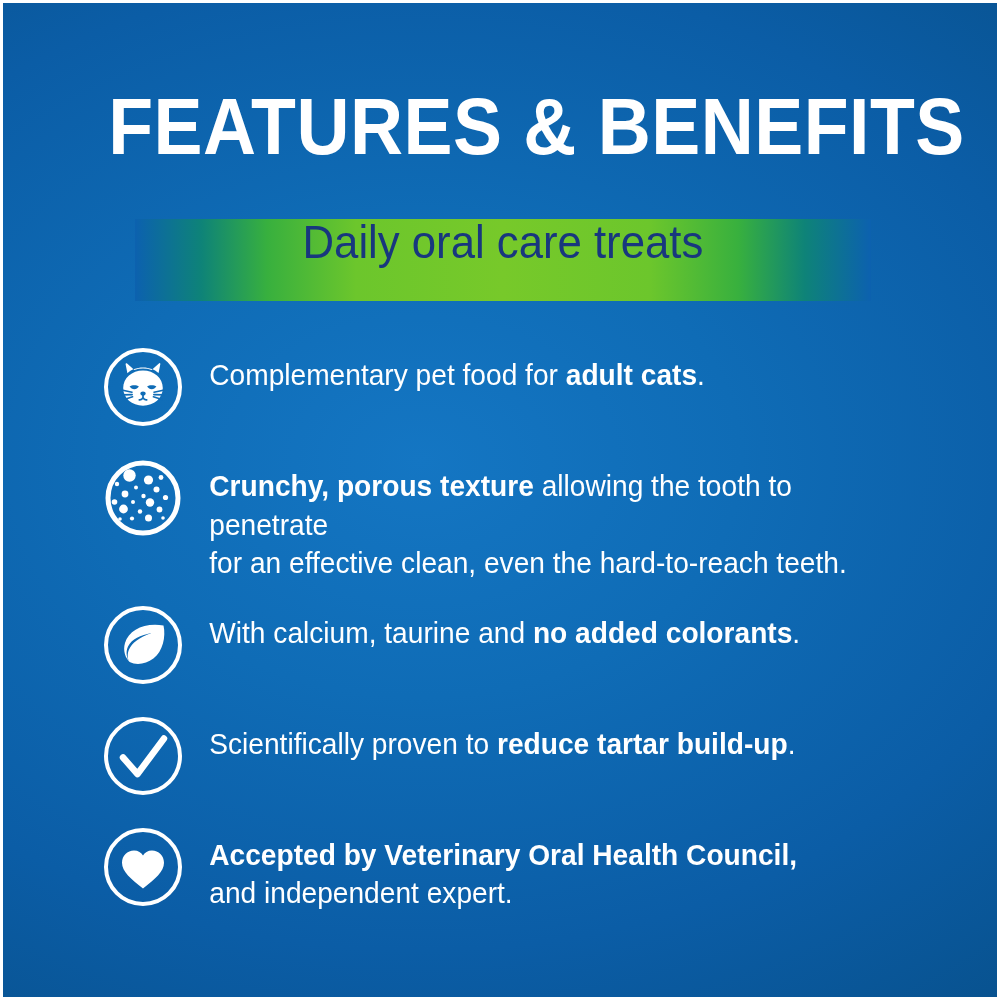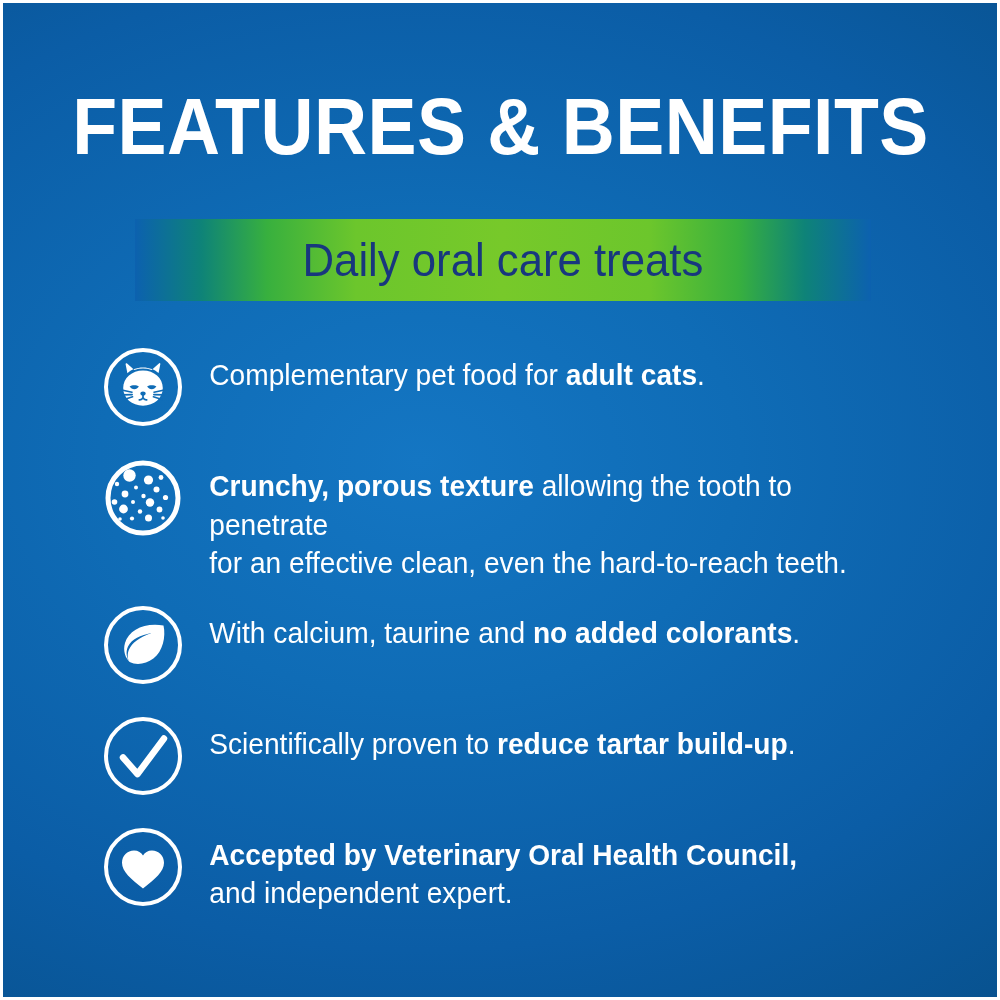--- a/index.html
+++ b/index.html
@@ -15,21 +15,21 @@
     width:1000px; height:1000px;
     background:
       radial-gradient(115% 85% at 42% 46%, #1476c3 0%, #0f6cb6 28%, #0b5da6 58%, #08528f 82%, #064a85 100%);
     border:3px solid #ffffff;
     overflow:hidden;
   }
 
   
   .title-wrap {
     position:absolute; left:0; right:0; top:86px;
-    text-align:center;
+    text-align:right;
   }
   .title {
     display:inline-block;
     color:#ffffff;
     font-size:79px;
     line-height:0.96;
     font-weight:bold;
     letter-spacing:0.5px;
     transform:scaleX(0.93);
     transform-origin:center;
@@ -44,21 +44,21 @@
     background:linear-gradient(to right,
         rgba(12,97,175,1) 0%,
         rgba(14,131,120,1) 9%,
         rgba(56,176,62,1) 18%,
         #6cc62c 30%,
         #77c92a 50%,
         #6cc62c 70%,
         rgba(56,176,62,1) 82%,
         rgba(14,131,120,1) 91%,
         rgba(12,97,175,1) 100%);
-    display:flex; align-items:center; justify-content:center;
+    display:flex; justify-content:center;
   }
   .banner-text {
     color:#18377e;
     font-size:46px;
     line-height:1;
     font-weight:normal;
     transform:scaleX(0.95);
     white-space:nowrap;
   }
 

